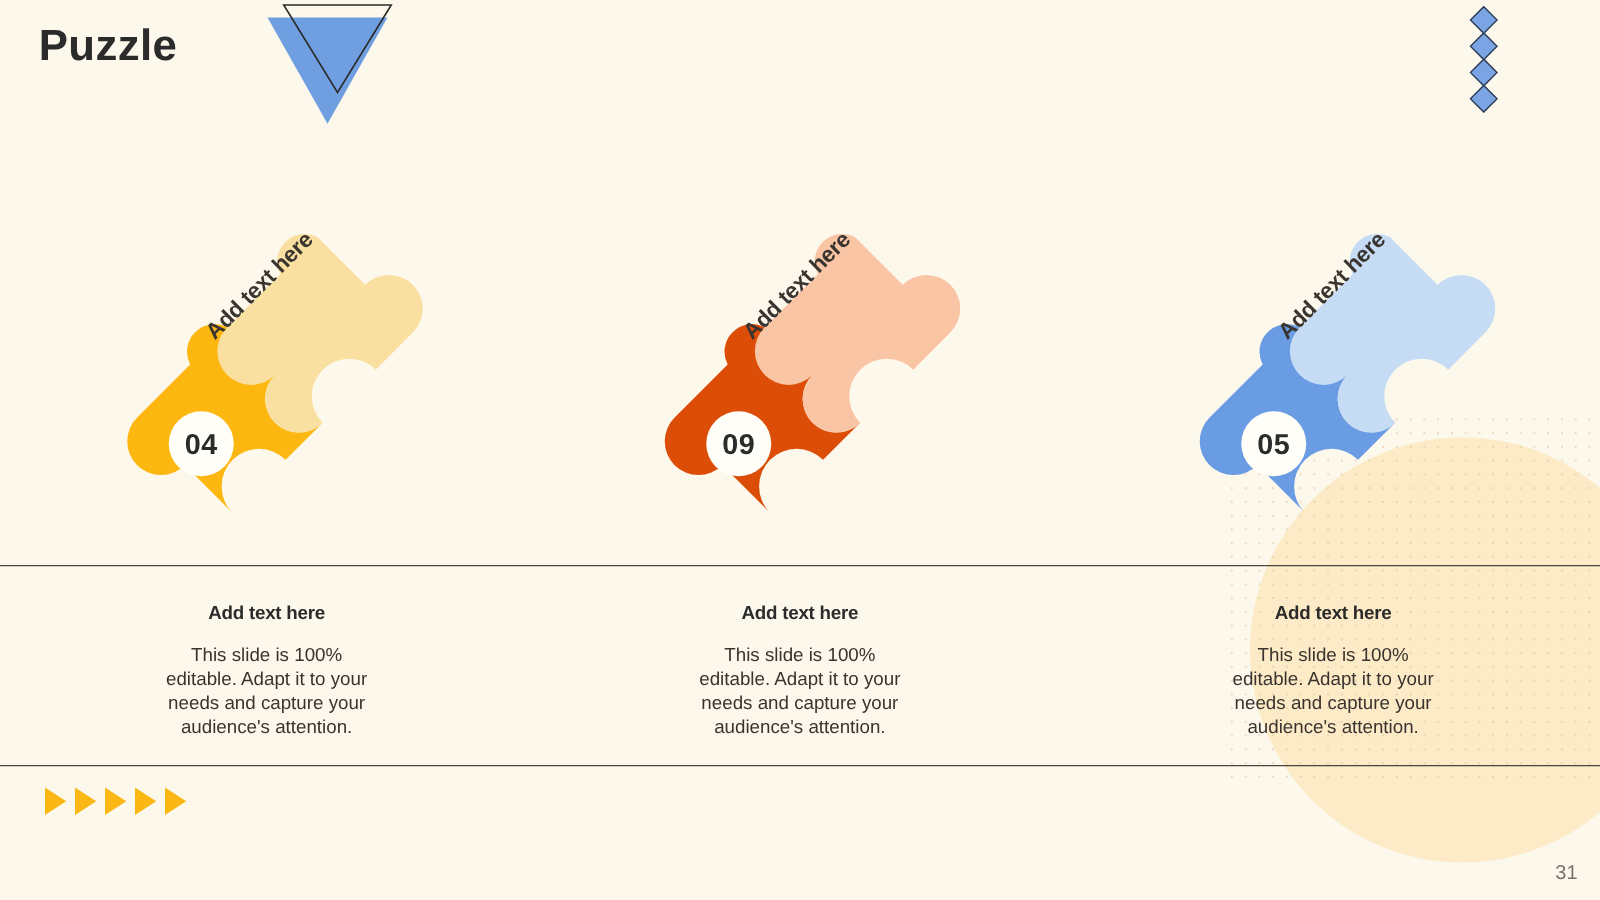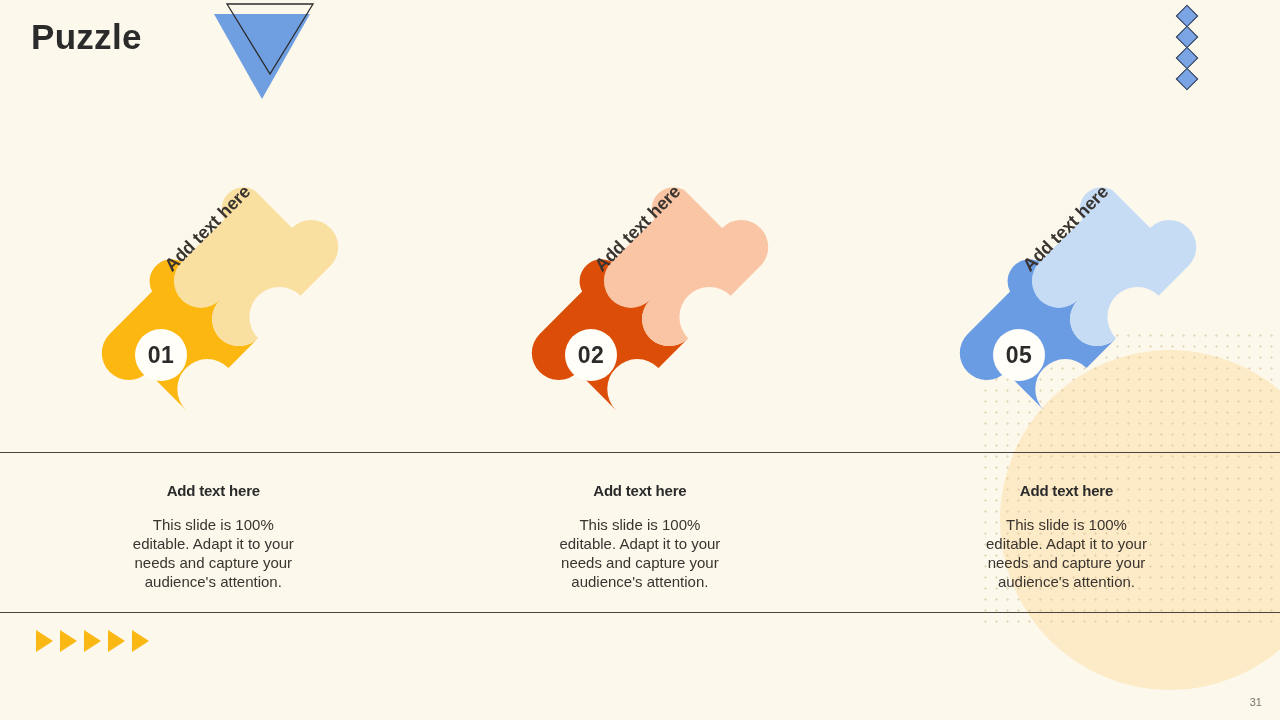--- a/index.html
+++ b/index.html
@@ -96,21 +96,21 @@
   .arrow{
     width:0;height:0;
     border-top:11px solid transparent;
     border-bottom:11px solid transparent;
     border-left:17px solid #FBB713;
   }
 
   
   .pagenum{
     position:absolute;right:18px;bottom:12px;
-    font-size:11px;color:#7A736A;margin-top:32px;
+    font-size:16px;color:#7A736A;margin-top:32px;
   }
 </style>
 </head>
 <body>
 
 <div class="slide">
 
   <div class="bg-circle"></div>
   <div class="bg-dots"></div>
 
@@ -141,39 +141,39 @@
                    A22,22 0 0 0 58,204 L58,150
                    A22,22 0 0 1 58,96 Z" fill="#FCB711"></path>
 
           <path d="M160,96 L220,96 A22,22 0 0 1 262,96 L262,150
                    A22,22 0 0 1 262,204 L220,204
                    A22,22 0 0 0 160,204
                    A22,22 0 0 1 160,150
                    A22,22 0 0 1 160,96 Z" fill="#FAE0A0"></path>
         </g>
       </svg>
-      <div class="badge">01</div>
+      <div class="badge">04</div>
       <div class="piece-label">Add text here</div>
     </div>
 
     <div class="puzzle p2">
       <svg width="320" height="300" viewBox="0 0 320 300">
         <g transform="rotate(-45 160 150)">
           <path d="M58,96 L118,96 A22,22 0 0 1 160,96 L160,150
                    A22,22 0 0 0 160,204 L160,204 L118,204
                    A22,22 0 0 0 58,204 L58,150
                    A22,22 0 0 1 58,96 Z" fill="#DC4E08"></path>
           <path d="M160,96 L220,96 A22,22 0 0 1 262,96 L262,150
                    A22,22 0 0 1 262,204 L220,204
                    A22,22 0 0 0 160,204
                    A22,22 0 0 1 160,150
                    A22,22 0 0 1 160,96 Z" fill="#FAC5A4"></path>
         </g>
       </svg>
-      <div class="badge">02</div>
+      <div class="badge">09</div>
       <div class="piece-label">Add text here</div>
     </div>
 
     <div class="puzzle p3">
       <svg width="320" height="300" viewBox="0 0 320 300">
         <g transform="rotate(-45 160 150)">
           <path d="M58,96 L118,96 A22,22 0 0 1 160,96 L160,150
                    A22,22 0 0 0 160,204 L160,204 L118,204
                    A22,22 0 0 0 58,204 L58,150
                    A22,22 0 0 1 58,96 Z" fill="#6A9CE4"></path>

